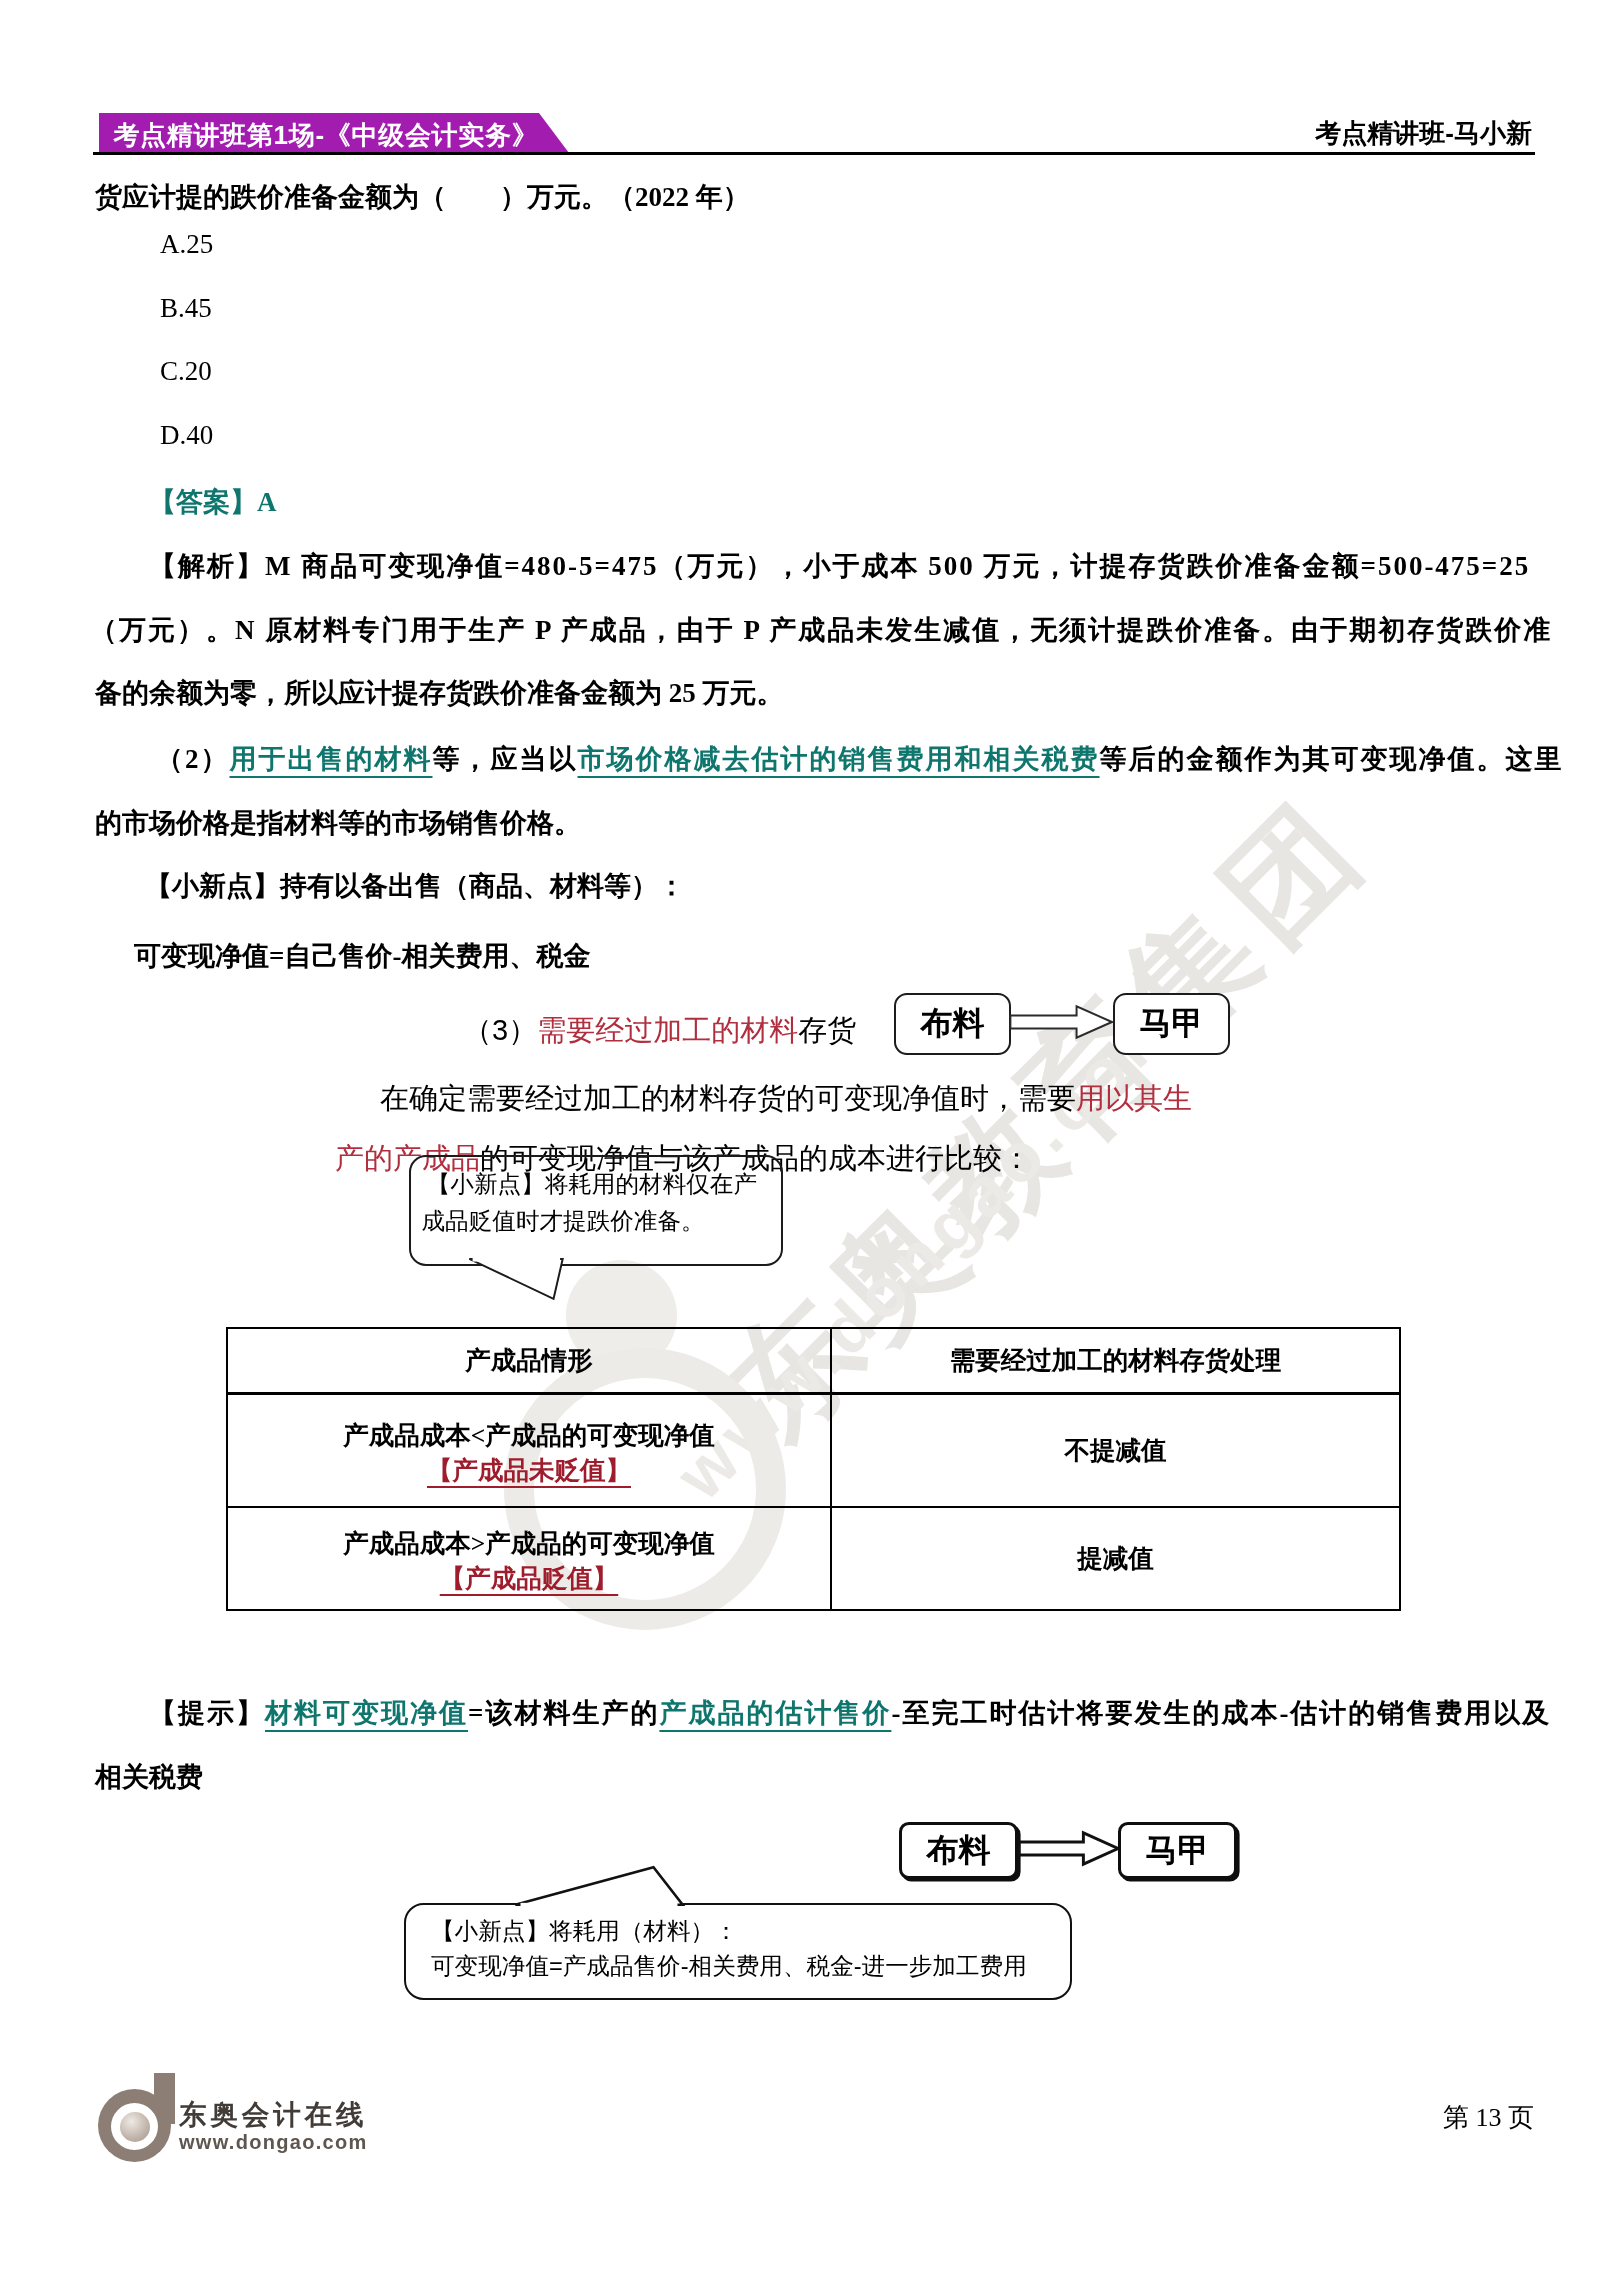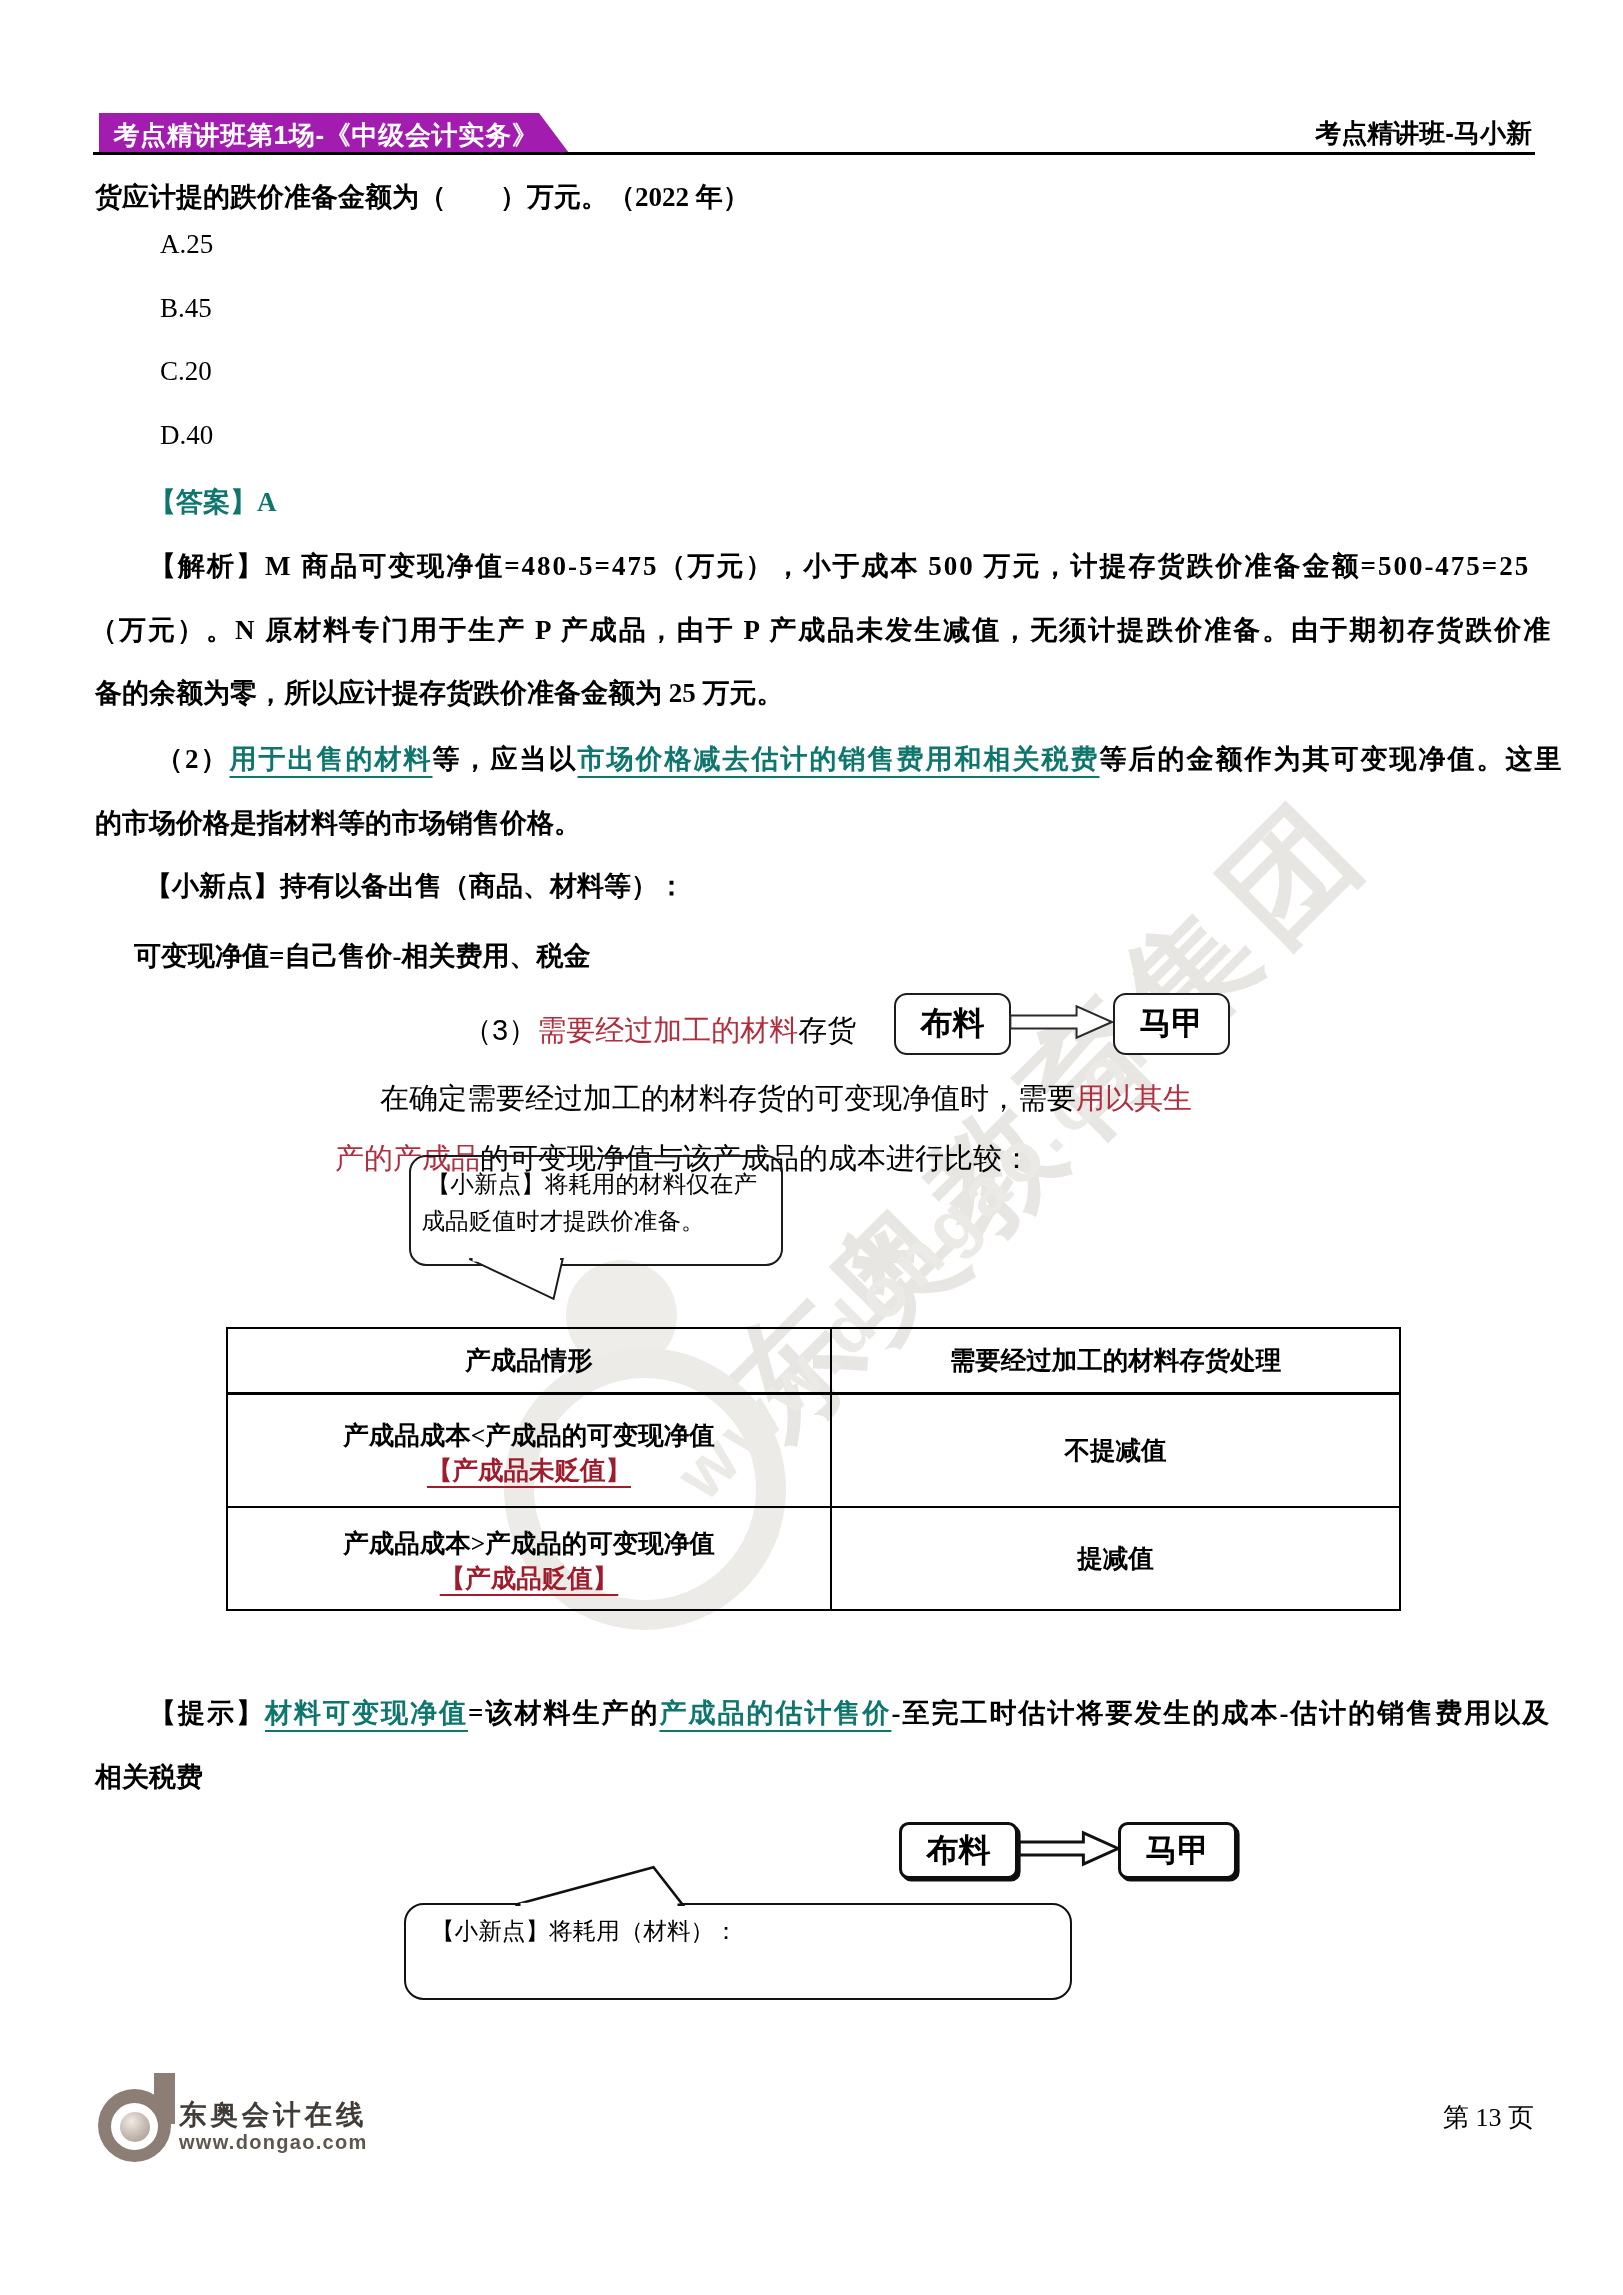--- a/index.html
+++ b/index.html
@@ -150,20 +150,21 @@
   <div class="ln b" style="left:95px;top:1761px;">相关税费</div>
 
   <div class="dbox dbox2" style="left:899px;top:1822px;">布料</div>
   <svg class="abs" style="left:1018px;top:1830px;z-index:2;" width="102" height="37" viewBox="0 0 156 56">
     <path d="M2,18 H100 V4 L153,28 L100,52 V38 H2 Z" fill="#ffffff" stroke="#111111" stroke-width="4.5"></path>
   </svg>
   <div class="dbox dbox2" style="left:1118px;top:1822px;">马甲</div>
 
   <div class="callout" style="left:404px;top:1903px;width:664px;height:93px;border-width:2.6px;border-radius:19.6px;border-color:#111;">
     <div class="txt" style="left:25px;top:7.9px;">【小新点】将耗用（材料）：</div>
+    <div class="txt" style="left:25px;top:43px;">可变现净值=产成品售价-相关费用、税金-进一步加工费用</div>
   </div>
   <svg class="tail" style="left:504px;top:1862px;" width="190" height="48" viewBox="0 0 290 74">
     <polygon points="16,66 274,66 229,8" fill="#ffffff" stroke="#111111" stroke-width="4"></polygon>
     <rect x="24" y="63" width="242" height="11" fill="#ffffff"></rect>
   </svg>
 
   <div class="logo-outer"></div>
   <div class="logo-stem"></div>
   <div class="logo-white"></div>
   <div class="logo-core"></div>

